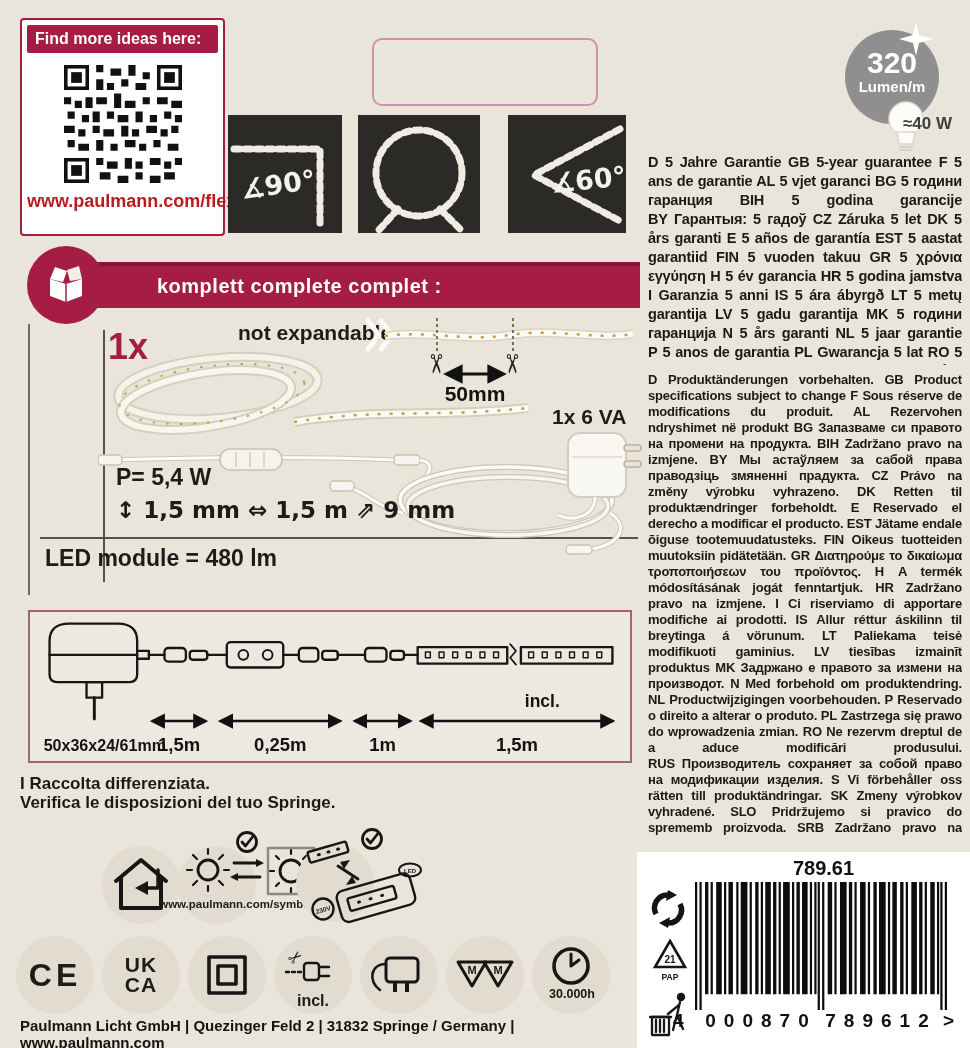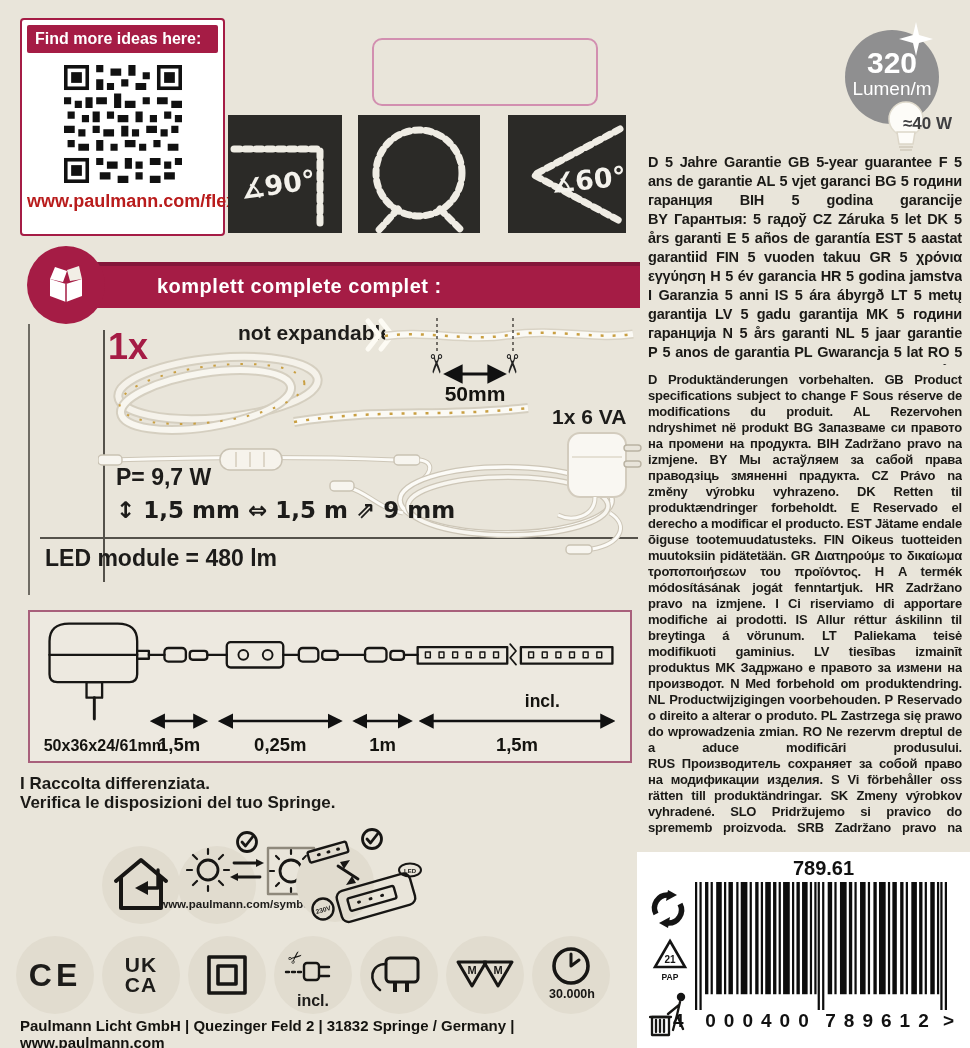--- a/index.html
+++ b/index.html
@@ -12,21 +12,21 @@
   .idea-head{background:#a51c45;color:#fff;font-weight:700;font-size:16px;padding:5px 8px;border-radius:2px;}
   .idea-url{font-weight:700;font-size:18px;text-align:center;margin-top:8px;color:#b91c1c;}
   
   .pink-box{left:372px;top:38px;width:222px;height:64px;border:2px solid #d28fb0;border-radius:10px;}
   
   .tile{top:115px;height:118px;background:#2b2a27;}
   .tile-label{fill:#f4f2ec;font-weight:700;font-size:27px;font-family:"DejaVu Sans","Liberation Sans",sans-serif;}
   
   .lumen-circle{left:845px;top:30px;width:94px;height:94px;border-radius:50%;background:#8f8f90;color:#fff;text-align:center;}
   .lumen-value{font-size:30px;font-weight:700;margin-top:18px;line-height:30px;}
-  .lumen-unit{font-size:19px;font-weight:400;}
+  .lumen-unit{font-size:15px;font-weight:700;}
   .watt-label{left:903px;top:114px;font-size:17px;font-weight:700;color:#3f3f41;}
   
   .para{left:648px;width:314px;text-align:justify;color:#1b1a17;}
   .para b{font-weight:700;}
   .para-1{top:153px;height:212px;font-size:14.5px;line-height:19px;font-weight:700;letter-spacing:-0.2px;overflow:hidden;}
   .para-2{top:372px;height:464px;font-size:13px;line-height:16px;font-weight:700;letter-spacing:-0.2px;overflow:hidden;}
   
   .band{left:52px;top:262px;width:588px;height:46px;background:#a51c45;border-top:4px solid #84163a;box-sizing:border-box;color:#fff;font-size:20px;font-weight:700;letter-spacing:0.5px;line-height:40px;padding-left:105px;}
   .red-badge{left:27px;top:246px;width:78px;height:78px;border-radius:50%;background:#a51c45;}
   .vline{width:2px;background:#6f6c64;}
@@ -194,21 +194,21 @@
   <div class="abs bold" style="left:552px;top:405px;font-size:21px;">1x 6 VA</div>
   <svg class="abs" style="left:550px;top:425px;" width="95" height="105" viewBox="0 0 95 105">
     <path d="M30,8 h34 a12,12 0 0 1 12,12 v40 a12,12 0 0 1 -12,12 h-34 a12,12 0 0 1 -12,-12 v-40 a12,12 0 0 1 12,-12 z" fill="#f9f7f2" stroke="#d3ccbe" stroke-width="2"></path>
     <path d="M22,32 h50" stroke="#e5e0d4" stroke-width="2"></path>
     <rect x="74" y="20" width="17" height="6" rx="3" fill="#e8e4da" stroke="#b9b2a2" stroke-width="1.4"></rect>
     <rect x="74" y="36" width="17" height="6" rx="3" fill="#e8e4da" stroke="#b9b2a2" stroke-width="1.4"></rect>
     <path d="M45,72 C45,92 22,97 8,90" fill="none" stroke="#d0c9ba" stroke-width="5"></path>
     <path d="M45,72 C45,92 22,97 8,90" fill="none" stroke="#fbfaf6" stroke-width="3"></path>
   </svg>
 
-  <div class="abs spec" style="left:116px;top:464px;">P= 9,7 W</div>
+  <div class="abs spec" style="left:116px;top:464px;">P= 5,4 W</div>
   <div class="abs spec" style="left:116px;top:497px;font-family:'DejaVu Sans','Liberation Sans',sans-serif;">↕ 1,5 mm ⇔ 1,5 m ⇗ 9 mm</div>
   <div class="abs spec" style="left:45px;top:545px;">LED module = 480 lm</div>
 
   <div class="abs diagram-box">
     <svg width="600" height="149" viewBox="0 0 604 153">
       <defs>
         <marker id="da" viewBox="0 0 10 10" refX="8" refY="5" markerWidth="6" markerHeight="6" orient="auto-start-reverse">
           <path d="M0,0 L10,5 L0,10 Z" fill="#111"></path>
         </marker>
       </defs>
@@ -446,18 +446,18 @@
           <rect x="194" y="0" width="5" height="114"></rect>
           <rect x="201" y="0" width="3" height="114"></rect>
         <rect x="206" y="0" width="2" height="114"></rect>
           <rect x="211" y="0" width="4" height="114"></rect>
           <rect x="217" y="0" width="2" height="114"></rect>
         <rect x="220" y="0" width="2" height="130"></rect>
           <rect x="224" y="0" width="2" height="130"></rect>
       </g>
     </svg>
     <span class="abs bc-digit" style="left:36px;top:158px;">4</span>
-    <span class="abs bc-digit" style="left:66px;top:158px;width:116px;text-align:center;letter-spacing:8px;">000400</span>
+    <span class="abs bc-digit" style="left:66px;top:158px;width:116px;text-align:center;letter-spacing:8px;">000870</span>
     <span class="abs bc-digit" style="left:186px;top:158px;width:116px;text-align:center;letter-spacing:8px;">789612</span>
     <span class="abs bc-digit" style="left:306px;top:158px;">&gt;</span>
   </div>
 
 </div>
 
 </body></html>

